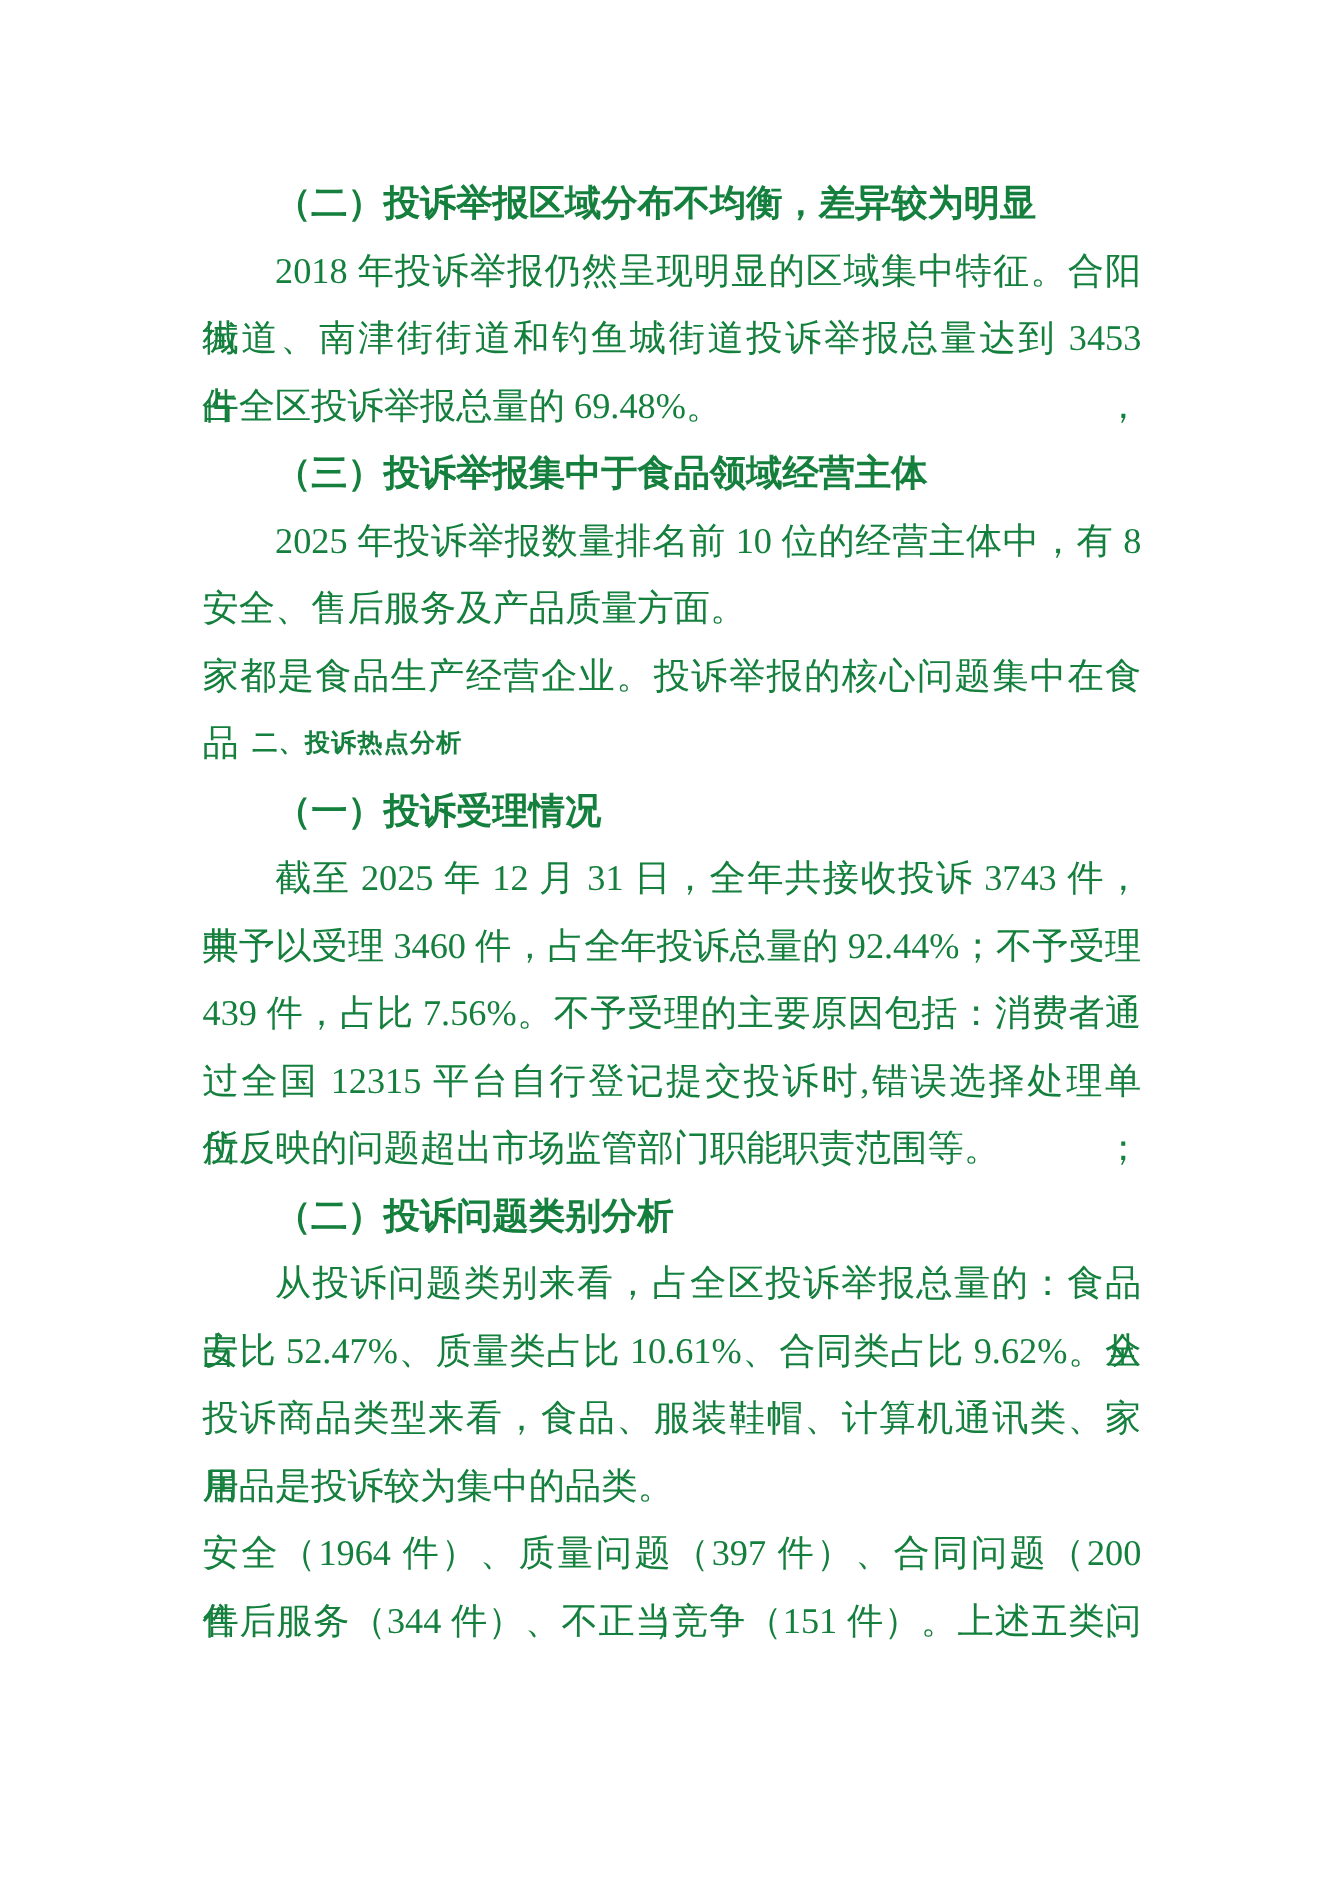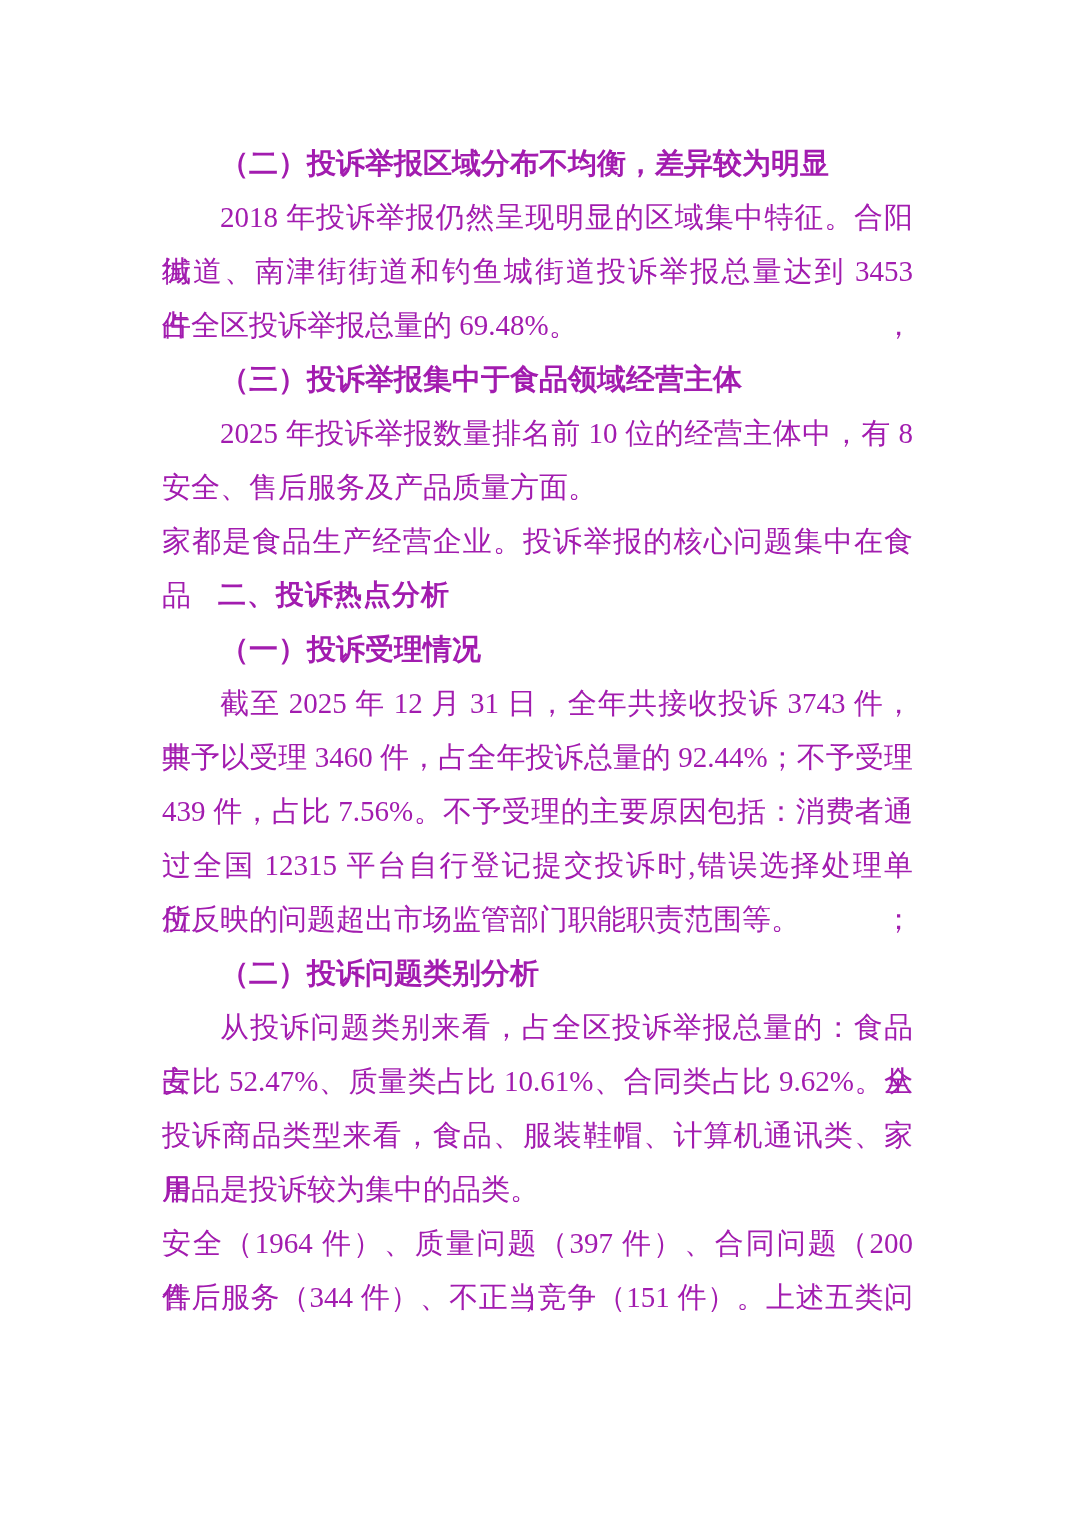--- a/index.html
+++ b/index.html
@@ -18,35 +18,35 @@
   .content {
     position: absolute;
     left: 162px;
     top: 136px;
     width: 751px;
   }
   .line {
     height: 54px;
     line-height: 54px;
     font-size: 29px;
-    color: #a21caf;
+    color: #15803d;
     white-space: normal;
   }
   .indent { text-indent: 2em; }
   .fill {
     text-align: justify;
     text-align-last: justify;
   }
   .kai {
     font-weight: 600;
   }
   .hei {
     font-family: "Liberation Sans", "DejaVu Sans", sans-serif;
     font-weight: 700;
-    font-size: 28px;
+    font-size: 20px;
     letter-spacing: 1px;
   }
 </style>
 </head>
 <body>
 
 <div class="page">
   <div class="content">
 
     <div class="line kai indent">（二）投诉举报区域分布不均衡，差异较为明显</div>

